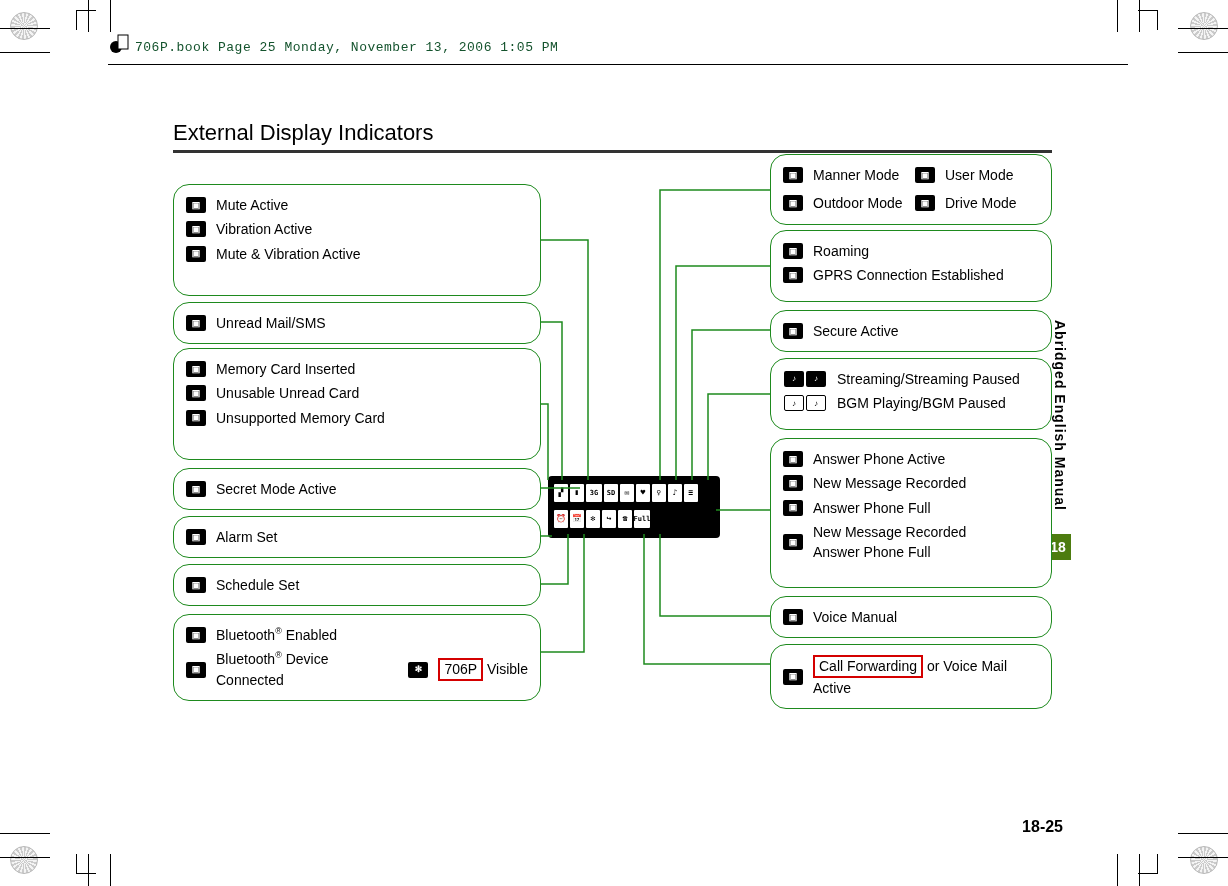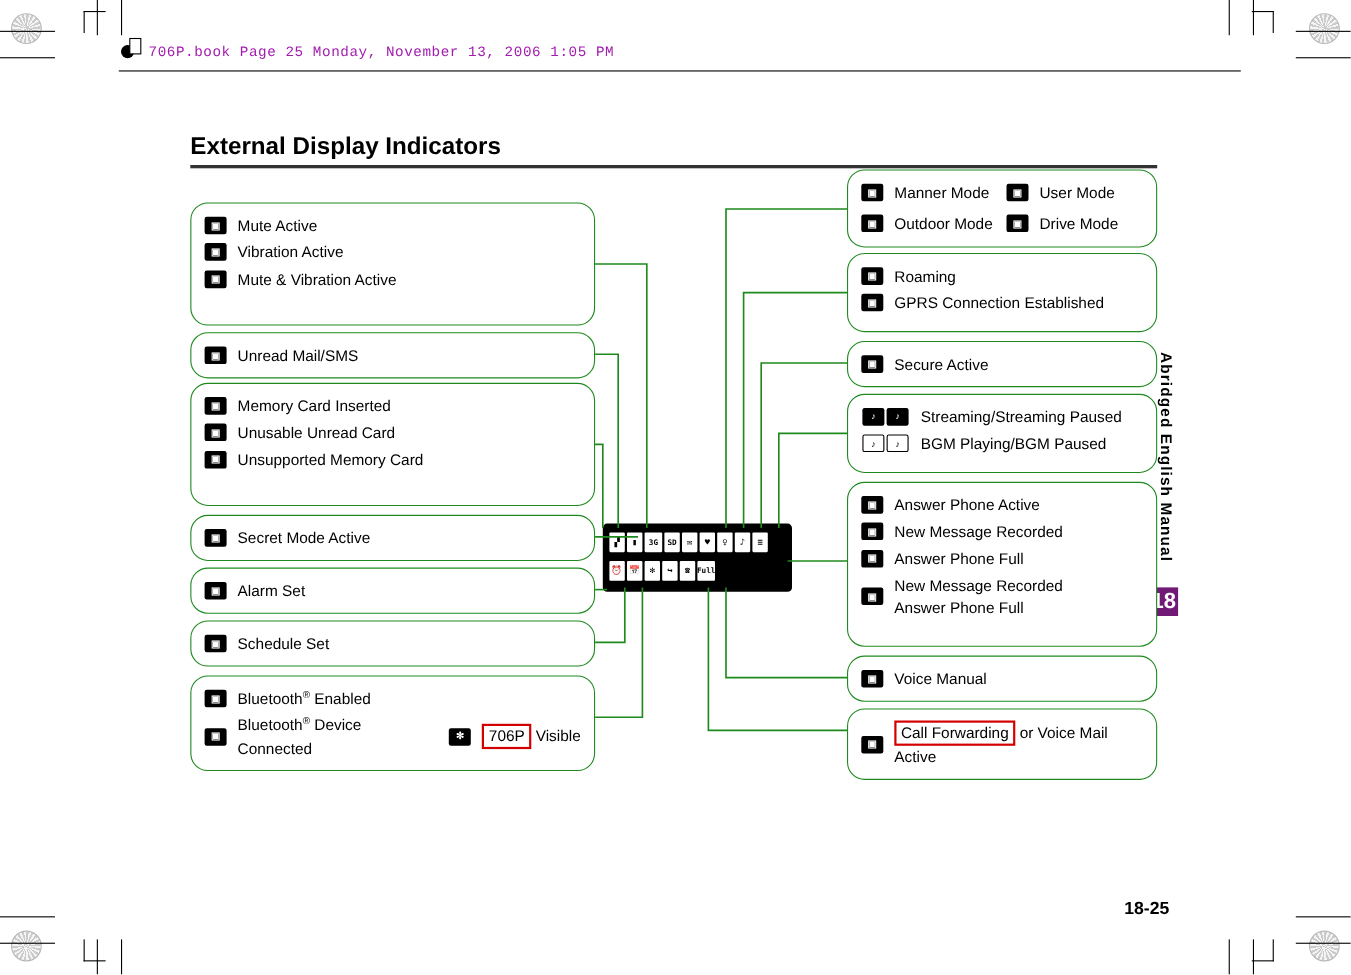--- a/index.html
+++ b/index.html
@@ -45,29 +45,29 @@
   .inner-frame .corner.br::before { bottom:0; right:0; width:20px; height:1px;}
   .inner-frame .corner.br::after  { bottom:0; right:0; width:1px; height:20px;}
 
   
   .header-line {
     position: absolute;
     left: 135px; top: 40px;
     font-size: 13px;
     font-family: "Courier New", monospace;
     letter-spacing: 0.5px;
-    color: #a21caf;
+    color: #14532d;
   }
 
   
   .title {
     position: absolute;
     left: 173px; top: 120px;
     font-size: 22px;
-    font-weight: bold;
+    font-weight: normal;
   }
   .title-rule {
     position: absolute;
     left: 173px; top: 150px;
     width: 879px;
     height: 3px;
     background: #333;
   }
 
   
@@ -79,23 +79,23 @@
     font-size: 14px;
     font-weight: bold;
     letter-spacing: 1px;
   }
   .side-chapter {
     position: absolute;
     right: 157px;
     top: 534px;
     width: 26px;
     height: 26px;
-    background: #701a75;
+    background: #4d7c0f;
     color: #fff;
-    font-size: 20px;
+    font-size: 14px;
     font-weight: bold;
     text-align: center;
     line-height: 26px;
   }
   .page-number {
     position: absolute;
     right: 165px;
     bottom: 50px;
     font-size: 16px;
     font-weight: bold;

